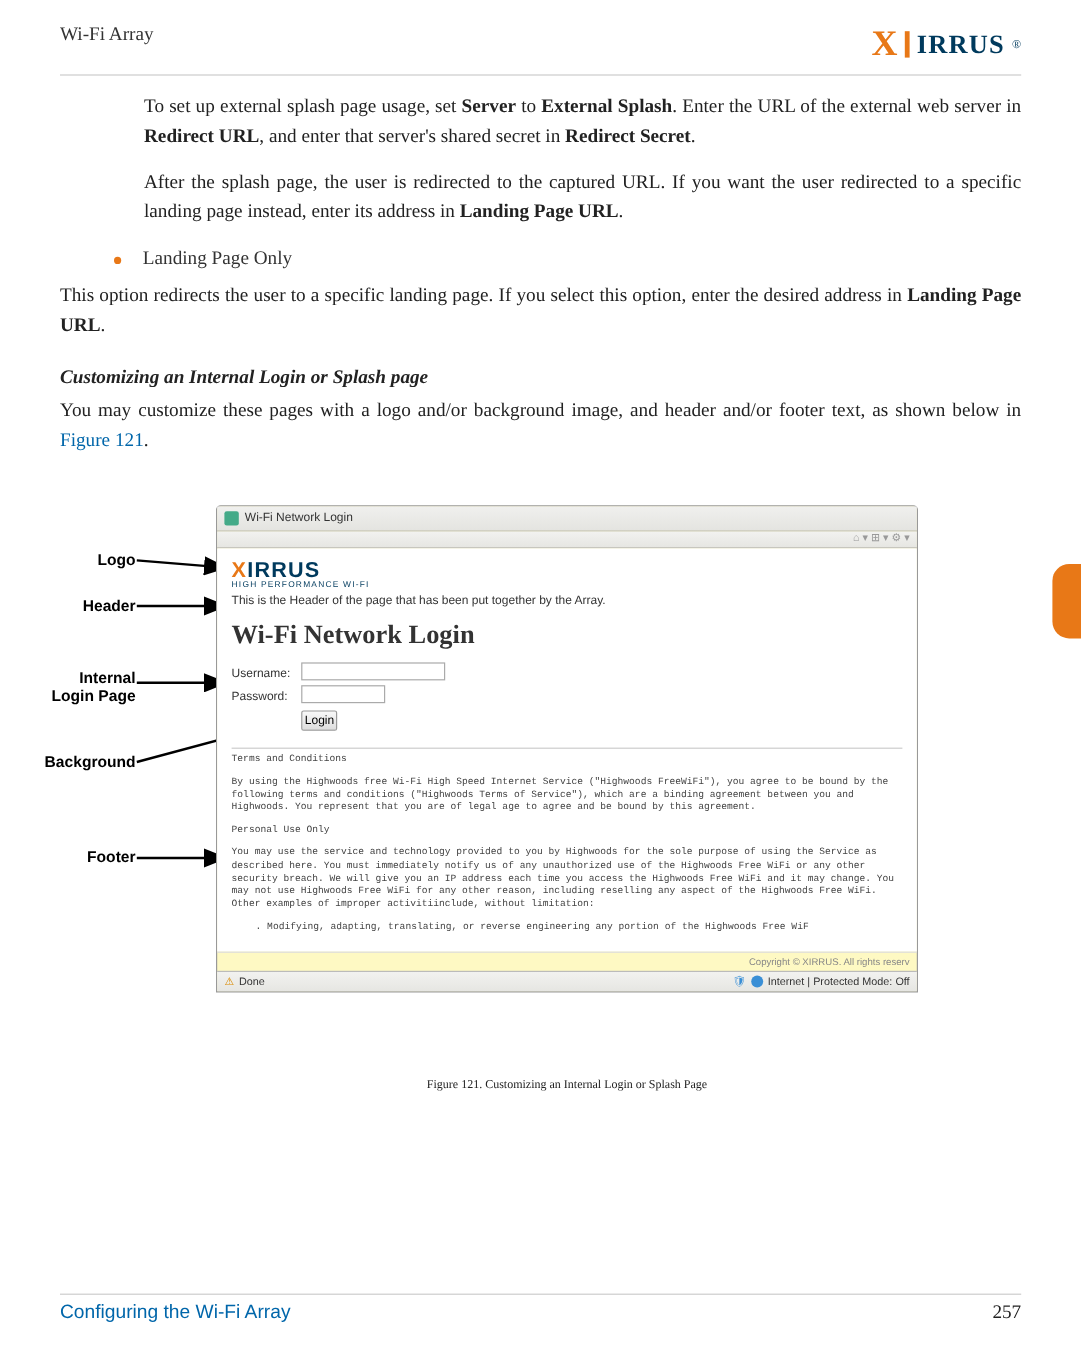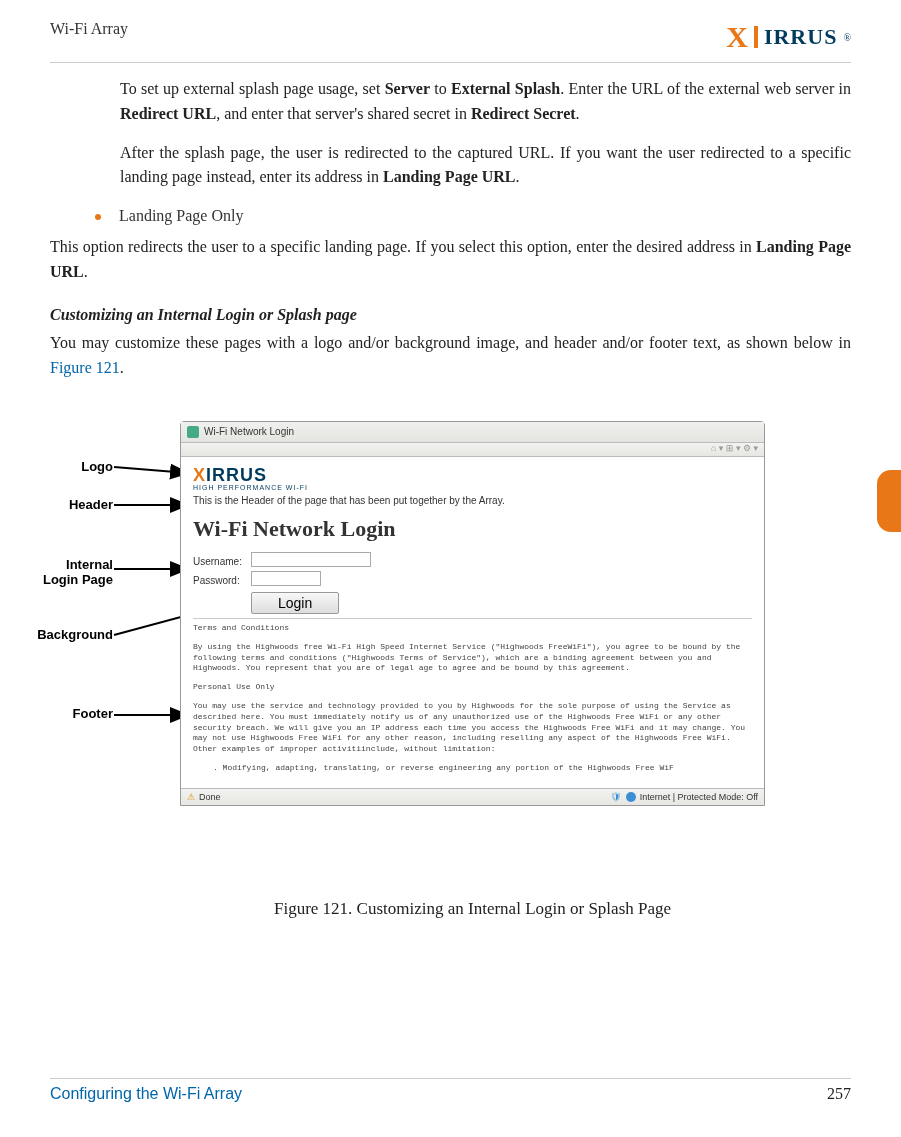--- a/index.html
+++ b/index.html
@@ -31,30 +31,30 @@
     .bs-body { background: #fff; padding: 8px 12px 6px 12px; }
     .bs-logo { font-size: 18px; font-weight: bold; color: #003a5d; letter-spacing: 1px; }
     .bs-logo .x { color: #e87817; }
     .bs-logo-sub { font-size: 7px; color: #003a5d; letter-spacing: 1px; margin-top: -2px; }
     .bs-header { font-size: 10px; color: #333; margin-top: 4px; margin-bottom: 10px; }
     .bs-title { font-family: 'Times New Roman', serif; font-size: 22px; font-weight: bold; color: #333; margin-bottom: 10px; }
     .bs-form-row { display: flex; align-items: flex-end; margin-bottom: 4px; font-size: 10px; }
     .bs-form-label { width: 58px; }
     .bs-form-input { width: 120px; height: 15px; border: 1px solid #aaa; background: #fff; }
     .bs-pw-input { width: 70px; }
-    .bs-login-btn { margin-left: 58px; margin-top: 2px; margin-bottom: 0; font-size: 14px; padding: 2px 26px; background: linear-gradient(#f8f8f8,#ddd); border: 1px solid #999; border-radius: 2px; cursor: pointer; }
+    .bs-login-btn { margin-left: 58px; margin-top: 2px; margin-bottom: 10px; font-size: 10px; padding: 2px 2px; background: linear-gradient(#f8f8f8,#ddd); border: 1px solid #999; border-radius: 2px; cursor: pointer; }
     .bs-hr { border: none; border-top: 1px solid #ccc; margin: 4px 0; }
     .bs-terms { font-family: 'Courier New', monospace; font-size: 8px; color: #444; line-height: 1.35; }
     .bs-terms p { margin-bottom: 8px; }
     .bs-copyright { text-align: right; font-size: 8px; color: #888; padding: 3px 6px; border-top: 1px solid #ddd; }
     .bs-status { display: flex; justify-content: space-between; align-items: center; padding: 3px 6px; background: linear-gradient(#f2f2f0,#e6e6e2); border-top: 1px solid #bbb; font-size: 9px; }
     .bs-status-right { display: flex; align-items: center; gap: 4px; }
     .globe-icon { width: 10px; height: 10px; border-radius: 50%; background: #3a8fd6; }
     .callout { position: absolute; font-family: Arial, Helvetica, sans-serif; font-weight: bold; font-size: 13px; color: #000; text-align: right; }
-    .figure-caption { text-align: center; font-family: Georgia, serif; font-size: 17px; margin-top: 8px; color: #222; }
+    .figure-caption { text-align: center; font-family: Georgia, serif; font-size: 10px; margin-top: 8px; color: #222; }
     .footer-bar { position: absolute; bottom: 34px; left: 50px; right: 50px; display: flex; justify-content: space-between; align-items: center; border-top: 1px solid #ccc; padding-top: 6px; }
     .footer-left { font-family: Arial, Helvetica, sans-serif; color: #0066aa; font-size: 16px; }
     .footer-right { font-family: Georgia, serif; color: #222; font-size: 16px; }
     svg.arrow { position: absolute; overflow: visible; }
   </style>
 </head>
 <body>
 
 <div class="header-row">
   <div class="header-left">Wi-Fi Array</div>
@@ -141,20 +141,21 @@
       <button class="bs-login-btn">Login</button>
       <hr class="bs-hr">
       <div class="bs-terms">
         <p>Terms and Conditions</p>
         <p>By using the Highwoods free Wi-Fi High Speed Internet Service ("Highwoods FreeWiFi"), you agree to be bound by the following terms and conditions ("Highwoods Terms of Service"), which are a binding agreement between you and Highwoods. You represent that you are of legal age to agree and be bound by this agreement.</p>
         <p>Personal Use Only</p>
         <p>You may use the service and technology provided to you by Highwoods for the sole purpose of using the Service as described here. You must immediately notify us of any unauthorized use of the Highwoods Free WiFi or any other security breach. We will give you an IP address each time you access the Highwoods Free WiFi and it may change. You may not use Highwoods Free WiFi for any other reason, including reselling any aspect of the Highwoods Free WiFi. Other examples of improper activitiinclude, without limitation:</p>
         <p style="margin-left:20px;">. Modifying, adapting, translating, or reverse engineering any portion of the Highwoods Free WiF</p>
       </div>
     </div>
+    <div class="bs-copyright">Copyright © XIRRUS. All rights reserv</div>
     <div class="bs-status">
       <span style="display:flex;align-items:center;gap:4px;">
         <span style="color:#d98a00;">⚠</span>
         <span>Done</span>
       </span>
       <span class="bs-status-right">
         <span style="color:#3a8fd6;">🛡</span>
         <span class="globe-icon"></span>
         <span>Internet | Protected Mode: Off</span>
       </span>

